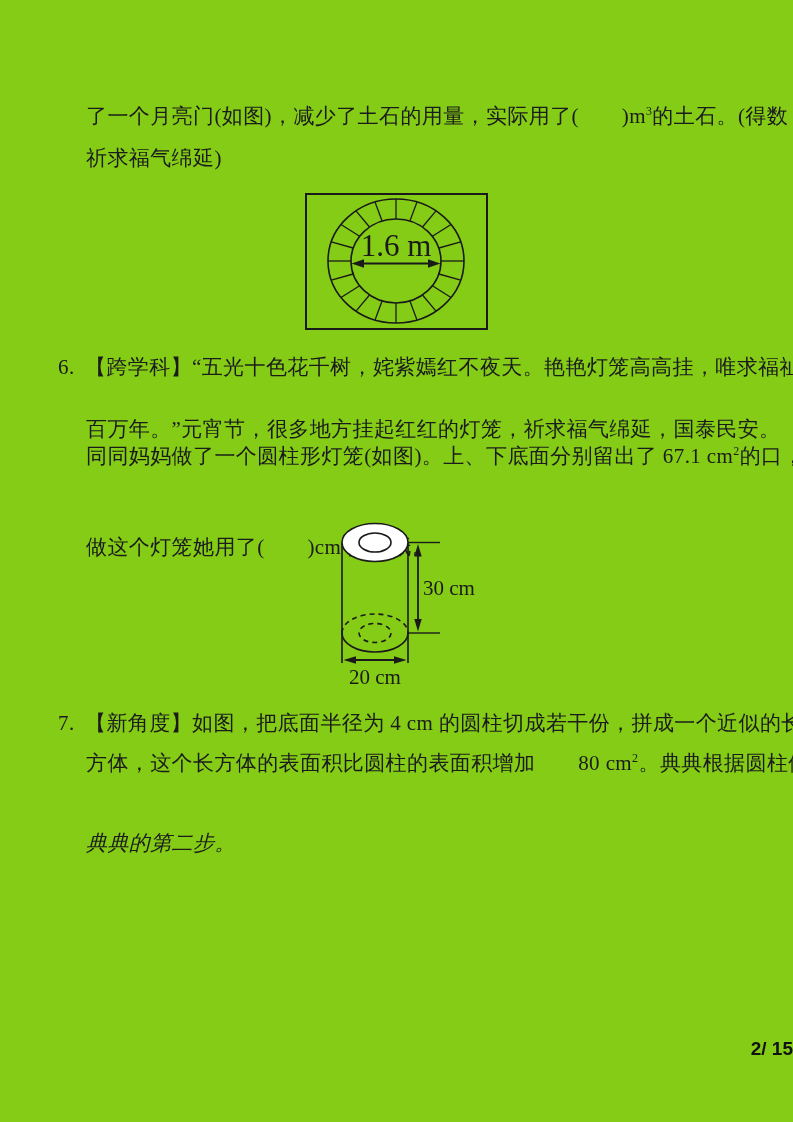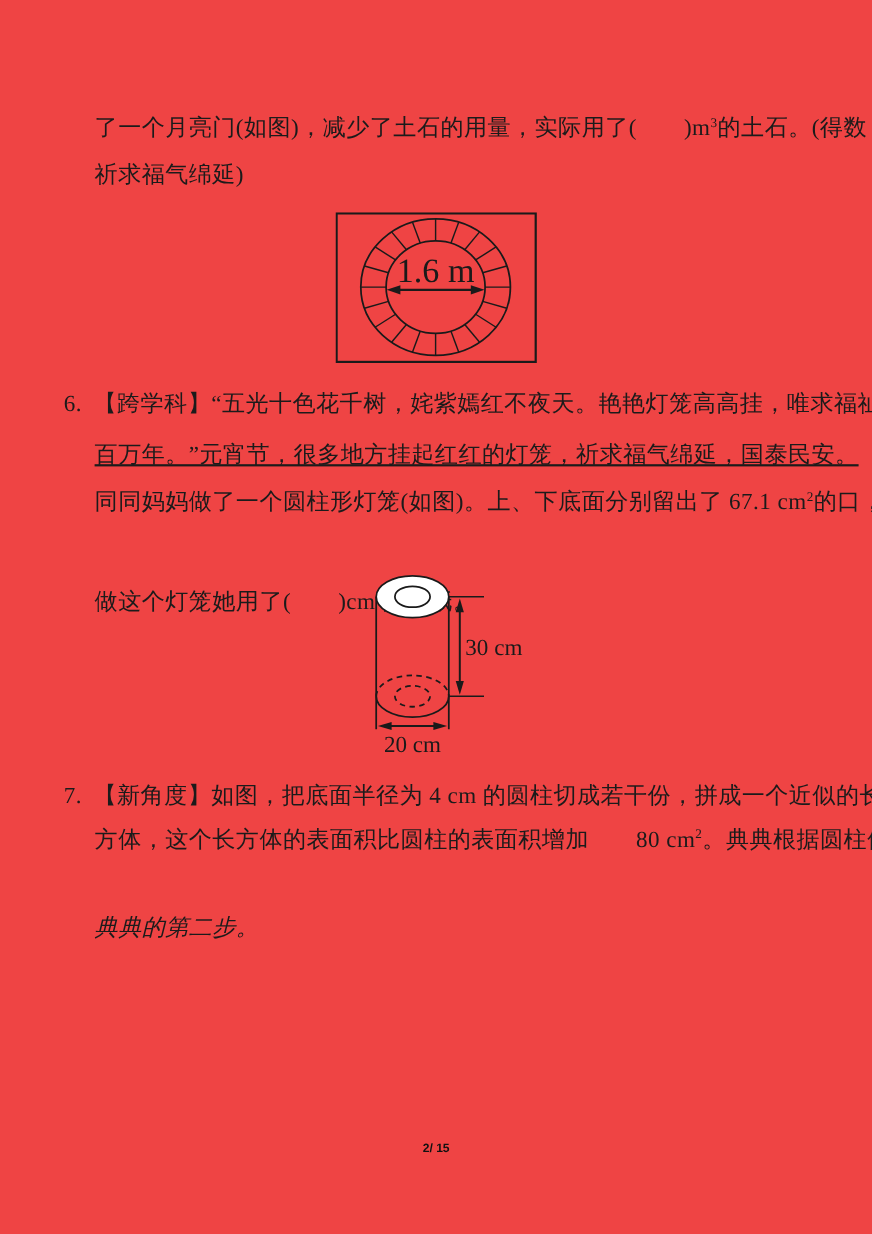--- a/index.html
+++ b/index.html
@@ -1,20 +1,20 @@
 <!DOCTYPE html>
 <html><head>
 <meta charset="utf-8">
 <style>
   * { margin:0; padding:0; box-sizing:border-box; }
   html, body { background:#ffffff; }
   .page {
     position:relative;
     width:793px; height:1122px;
-    background:#ef4444;
+    background:#84cc16;
     font-family:"Liberation Serif","DejaVu Serif",serif;
     color:#1b1b1b;
     overflow:hidden;
   }
   .line {
     position:absolute;
     font-size:21px;
     line-height:30px;
     white-space:nowrap;
     letter-spacing:0.4px;
@@ -26,23 +26,23 @@
   }
   .qnum { display:inline-block; width:27px; }
   .diagram { position:absolute; }
   .svgtext {
     font-family:"Liberation Serif","DejaVu Serif",serif;
     fill:#1a1a1a;
   }
   .footer {
     position:absolute;
     left:0; right:0; top:1038px;
-    text-align:center;
+    text-align:right;
     font-family:"Liberation Sans","DejaVu Sans",sans-serif;
-    font-size:11px;
+    font-size:19px;
     font-weight:bold;
     color:#111111;
   }
 </style>
 </head>
 <body>
 
 <div class="page">
 
   <div class="line" style="left:86px; top:101px;"><span>了一个月亮门(如图)，减少了土石的用量，实际用了(　　)m</span><sup>3</sup><span>的土石。(得数</span></div>
@@ -76,21 +76,21 @@
     </g>
     <g>
       <line x1="56" y1="70.5" x2="126" y2="70.5" stroke="#1a1a1a" stroke-width="2"></line>
       <polygon points="46.5,70.5 59,66.3 59,74.7" fill="#1a1a1a"></polygon>
       <polygon points="135.5,70.5 123,66.3 123,74.7" fill="#1a1a1a"></polygon>
     </g>
     <text class="svgtext" x="91" y="63" text-anchor="middle" font-size="31">1.6 m</text>
   </svg>
 
   <div class="line" style="left:58px; top:352px;"><span class="qnum">6.</span><span>【跨学科】</span><span>“五光十色花千树，姹紫嫣红不夜天。艳艳灯笼高高挂，唯求福祉</span></div>
-  <div class="line" style="left:86px; top:398px;text-decoration:underline;"><span>百万年。”元宵节，很多地方挂起红红的灯笼，祈求福气绵延，国泰民安。</span></div>
+  <div class="line" style="left:86px; top:414px;"><span>百万年。”元宵节，很多地方挂起红红的灯笼，祈求福气绵延，国泰民安。</span></div>
   <div class="line" style="left:86px; top:441px;"><span>同同妈妈做了一个圆柱形灯笼(如图)。上、下底面分别留出了 67.1 cm</span><sup>2</sup><span>的口，</span></div>
   <div class="line" style="left:86px; top:486px;margin-top:46px;"><span>做这个灯笼她用了(　　)cm</span><sup>2</sup><span>的彩纸。</span></div>
 
   <svg class="diagram" style="left:330px; top:515px;" width="155" height="185" viewBox="0 0 155 185">
     <g stroke="#1a1a1a" stroke-width="1.6" fill="none">
       <line x1="12" y1="27.5" x2="12" y2="148"></line>
       <line x1="78" y1="27.5" x2="78" y2="148"></line>
       <path d="M12,118 A33,19 0 0 1 78,118" stroke-dasharray="5 4"></path>
       <path d="M12,118 A33,19 0 0 0 78,118"></path>
       <ellipse cx="45" cy="118" rx="16" ry="9.5" stroke-dasharray="5 4"></ellipse>

